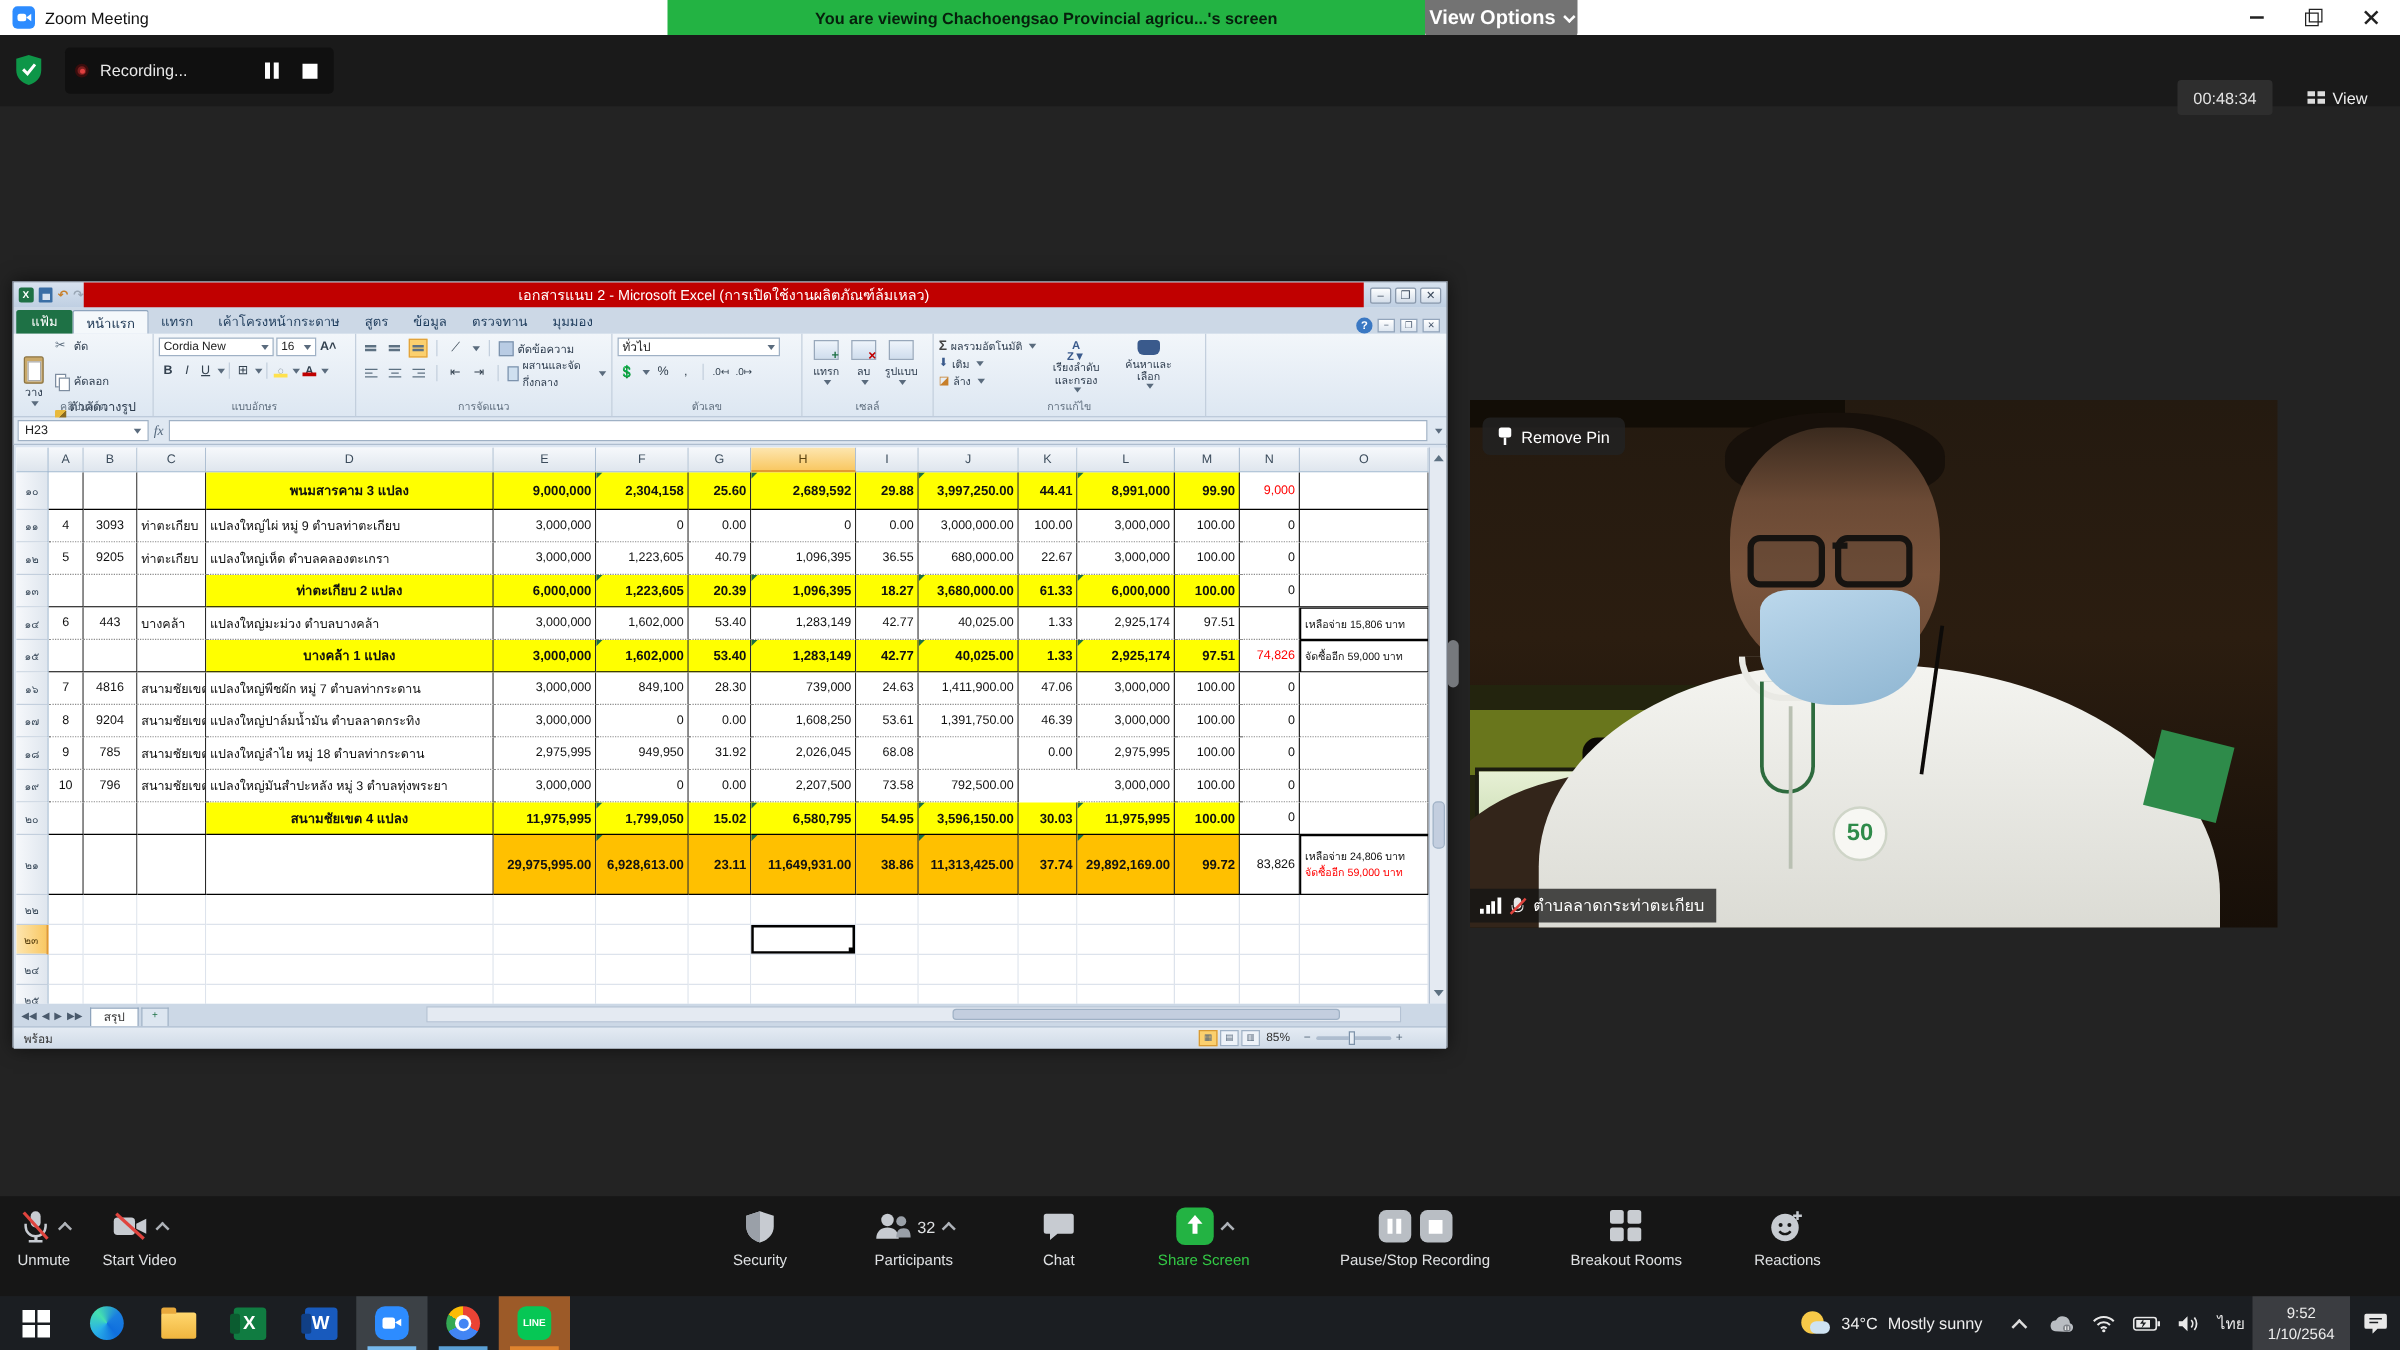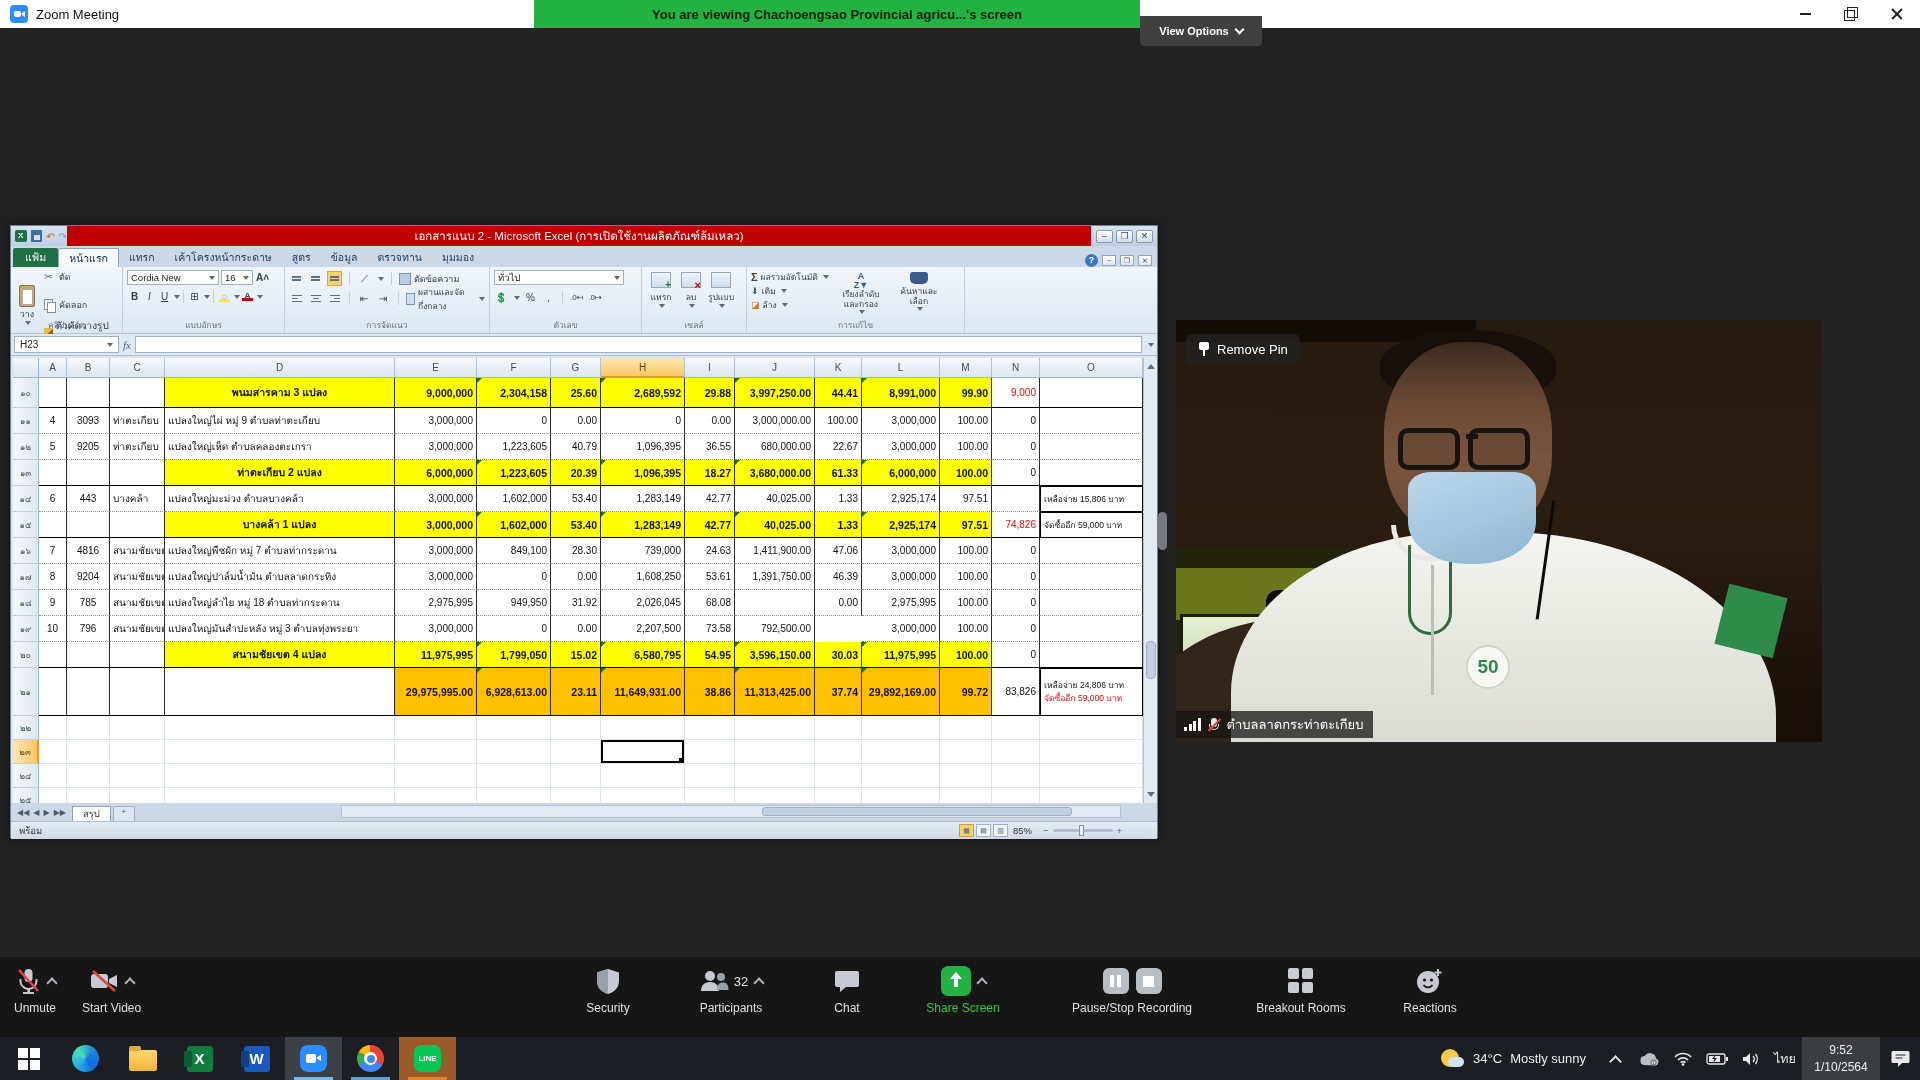--- a/index.html
+++ b/index.html
@@ -6,21 +6,21 @@
   *{box-sizing:border-box;font-family:"Liberation Sans","DejaVu Sans",sans-serif;}
   #stage{position:relative;width:1920px;height:1080px;overflow:hidden;background:#232323;}
 
   
   .ztitle{position:absolute;left:0;top:0;width:1920px;height:28px;background:#fff;display:flex;align-items:center;}
   .zlogo{width:18px;height:18px;border-radius:4px;background:#2d8cff;margin:0 8px 0 10px;position:relative;}
   .zlogo:after{content:"";position:absolute;left:4px;top:6px;width:7px;height:6px;background:#fff;border-radius:2px;}
   .zlogo:before{content:"";position:absolute;left:11px;top:6px;border-top:3px solid transparent;border-bottom:3px solid transparent;border-right:4px solid #fff;}
   .ztitle .appname{font-size:13px;color:#111;}
   .banner{position:absolute;left:534px;top:0;width:606px;height:28px;background:#23b343;display:flex;align-items:center;justify-content:center;font-size:13px;font-weight:bold;color:rgba(0,0,0,.82);}
-  .viewopts{position:absolute;left:1140px;top:16px;width:122px;height:30px;background:#404040;color:#fff;font-size:11px;font-weight:bold;display:flex;align-items:center;justify-content:center;gap:7px;border-radius:0 0 4px 4px;}
+  .viewopts{position:absolute;left:1140px;top:0;width:122px;height:30px;background:#737373;color:#fff;font-size:16px;font-weight:bold;display:flex;align-items:center;justify-content:center;gap:7px;border-radius:0 0 4px 4px;}
   .viewopts .chev{width:7px;height:7px;border-right:2px solid #fff;border-bottom:2px solid #fff;transform:rotate(45deg);margin-top:-4px;}
   .winctl{position:absolute;right:0;top:0;height:28px;display:flex;}
   .wbtn{width:46px;height:28px;display:flex;align-items:center;justify-content:center;position:relative;}
   .wmin:after{content:"";width:11px;height:2px;background:#222;}
   .wmax:after{content:"";width:9px;height:9px;border:1.5px solid #222;background:#fff;margin-left:-3px;margin-top:3px;}
   .wmax:before{content:"";position:absolute;width:9px;height:9px;border:1.5px solid #222;margin-left:3px;margin-top:-3px;}
   .wclose:after,.wclose:before{content:"";position:absolute;width:14px;height:1.8px;background:#222;}
   .wclose:after{transform:rotate(45deg);} .wclose:before{transform:rotate(-45deg);}
 
   
@@ -252,20 +252,47 @@
       <span>View Options</span>
       <span class="chev"></span>
     </div>
     <div class="winctl">
       <div class="wbtn wmin"></div>
       <div class="wbtn wmax"></div>
       <div class="wbtn wclose"></div>
     </div>
   </div>
 
+  <div class="ztop">
+    <svg class="shield" width="22" height="26" viewBox="0 0 22 26">
+      <path d="M11 1 L21 4 V13 C21 19 17 23 11 25 C5 23 1 19 1 13 V4 Z" fill="#0e9648"></path>
+      <path d="M6.5 12.5 L10 16 L16 8.5" stroke="#fff" stroke-width="2.4" fill="none"></path>
+    </svg>
+    <div class="recpill">
+      <span class="recdot"></span>
+      <span class="rectext">Recording...</span>
+      <span class="recbtn">
+          <i class="bar"></i>
+          <i class="bar"></i>
+        </span>
+      <span class="recbtn">
+          <i class="sq"></i>
+        </span>
+    </div>
+    <div class="timerchip">00:48:34</div>
+    <div class="viewbtn">
+      <span class="gridicon">
+          <i></i>
+          <i></i>
+          <i></i>
+          <i></i>
+        </span>
+      <span>View</span>
+    </div>
+  </div>
 
   <div class="excel">
     <div class="xtitle">
       <div class="qat">
         <span class="qic xl"></span>
         <span class="qic save"></span>
         <span class="undo">↶</span>
         <span class="redo">↷</span>
       </div>
       <div class="redband">เอกสารแนบ 2 - Microsoft Excel (การเปิดใช้งานผลิตภัณฑ์ล้มเหลว)</div>

